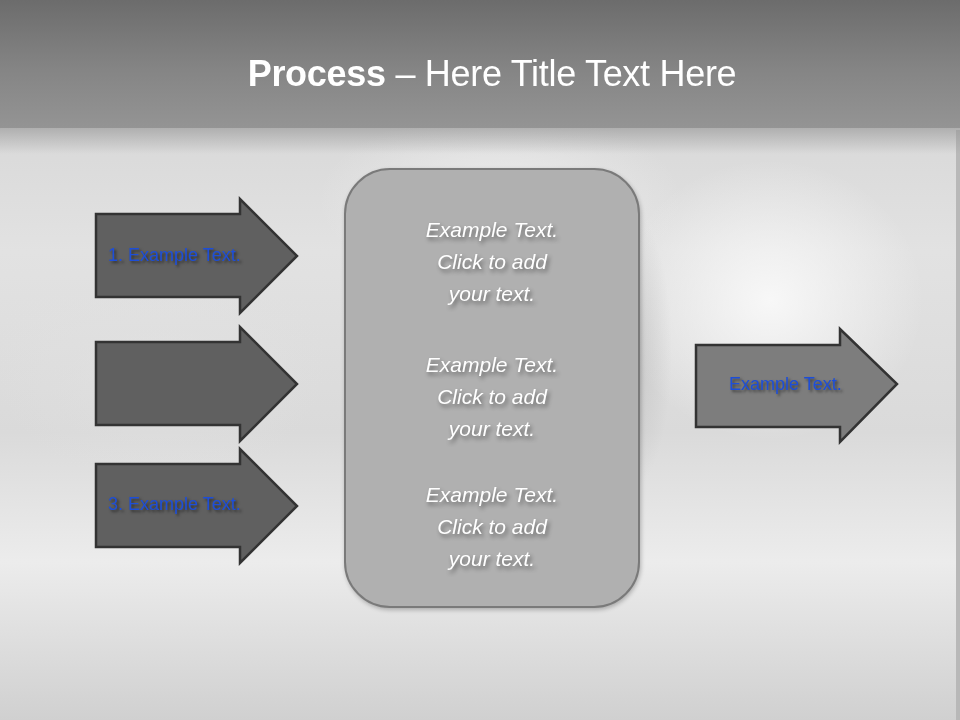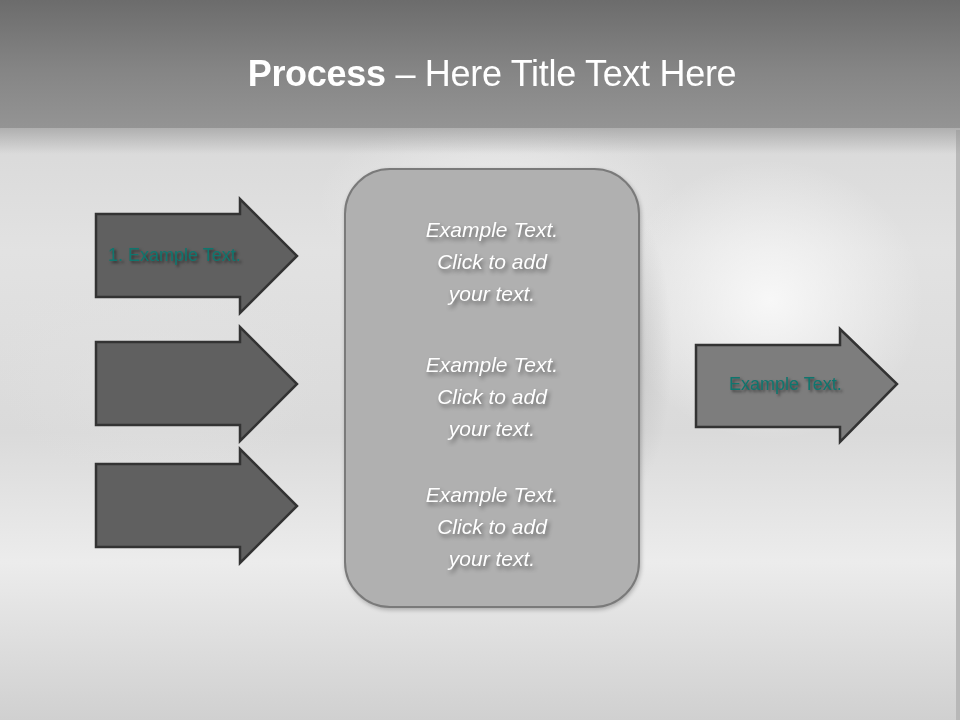--- a/index.html
+++ b/index.html
@@ -35,21 +35,21 @@
     .title {
       position: absolute; left: 0; top: 50px; width: 984px; text-align: center;
       color: #ffffff; font-size: 36px; line-height: 48px; letter-spacing: -0.3px;
     }
     .title .bold { font-weight: bold; }
     .arrow {
       position: absolute;
     }
     .arrow svg { position: absolute; left: 0; top: 0; overflow: visible; }
     .arrow .label {
-      position: absolute; color: #0f766e; font-size: 18px; line-height: 22px;
+      position: absolute; color: #1d4ed8; font-size: 18px; line-height: 22px;
       text-shadow: 2px 2px 3px rgba(0,0,0,0.55); white-space: nowrap;
     }
     .center-box {
       position: absolute; left: 344px; top: 168px; width: 292px; height: 436px;
       background: #b0b0b0; border: 2.5px solid #7a7a7a; border-radius: 46px;
       box-shadow: 1px 2px 4px rgba(0,0,0,0.25);
     }
     .center-item {
       position: absolute; left: 0; width: 100%; text-align: center;
       color: #ffffff; font-style: italic; font-size: 21px; line-height: 32px;
@@ -79,20 +79,21 @@
 <div class="arrow" style="left:95px; top:326px; width:204px; height:116px;">
   <svg width="204" height="116">
     <polygon points="1,16 145,16 145,1 202,58 145,115 145,99 1,99" fill="#606060" stroke="#333333" stroke-width="2.5" stroke-linejoin="miter"></polygon>
   </svg>
 </div>
 
 <div class="arrow" style="left:95px; top:448px; width:204px; height:116px;">
   <svg width="204" height="116">
     <polygon points="1,16 145,16 145,1 202,58 145,115 145,99 1,99" fill="#606060" stroke="#333333" stroke-width="2.5" stroke-linejoin="miter"></polygon>
   </svg>
+  <span class="label" style="left:13px; top:45px;">3. Example Text.</span>
 </div>
 
 <div class="center-box">
   <div class="center-item" style="top:44px;">
     <div>Example Text.</div>
     <div>Click  to add</div>
     <div>your text.</div>
   </div>
   <div class="center-item" style="top:179px;">
     <div>Example Text.</div>

